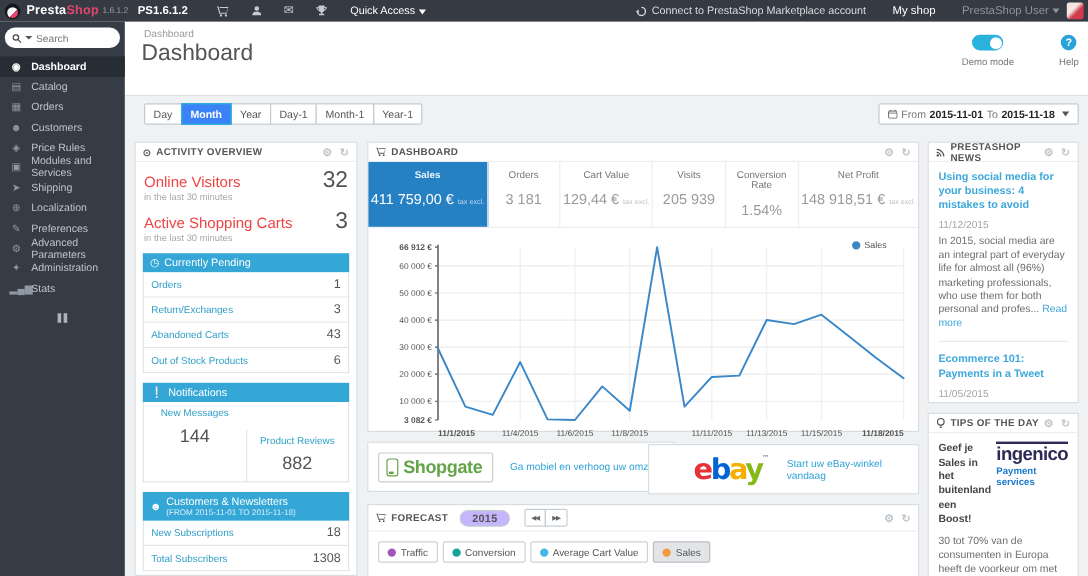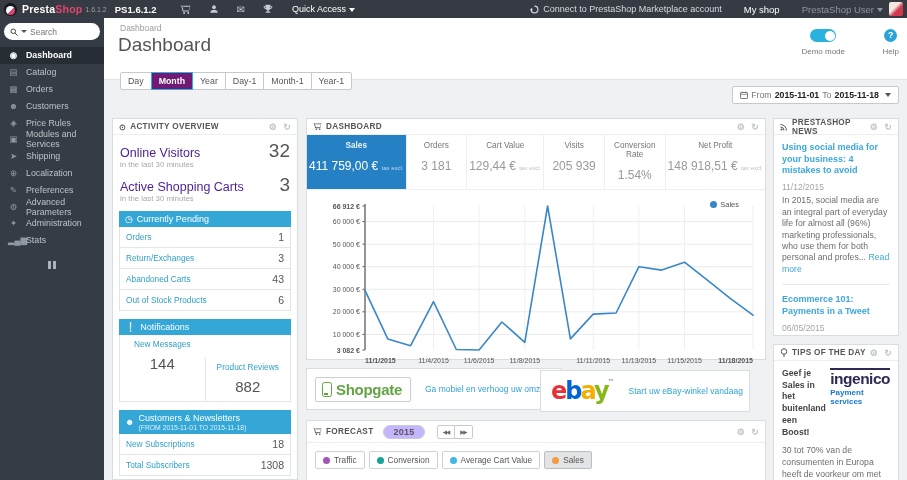--- a/index.html
+++ b/index.html
@@ -41,39 +41,39 @@
   .breadcrumb { position:absolute; left:16px; top:5px; font-size:8.5px; color:#9b9b9b; }
   .page-title { position:absolute; left:14px; top:16px; font-size:19px; font-weight:normal; color:#555; }
   .demo-wrap { position:absolute; right:62px; top:11px; text-align:center; }
   .toggle { width:26px; height:13px; background:#29b2dd; border-radius:7px; position:relative; margin:0 auto; cursor:pointer; }
   .toggle::after { content:""; position:absolute; right:1.5px; top:1.5px; width:10px; height:10px; background:#fff; border-radius:50%; }
   .demo-label,.help-label { font-size:8px; color:#777; margin-top:5px; }
   .help-wrap { position:absolute; right:8px; top:11px; text-align:center; }
   .help-icon { width:13px; height:13px; border-radius:50%; background:#29a3d8; color:#fff; font-size:9px; font-weight:bold; line-height:13px; margin:0 auto; cursor:pointer; }
 
   
-  .range-tabs { position:absolute; left:120px; top:72px; display:flex; }
+  .range-tabs { position:absolute; left:120px; top:86px; display:flex; }
   .rtab { background:#fff; border:1px solid #c3cad0; color:#555; font-size:8.8px; padding:3px 7px; margin-right:-1px; cursor:pointer; }
   .rtab:first-child { border-radius:2px 0 0 2px; }
   .rtab:last-child { border-radius:0 2px 2px 0; }
-  .rtab.active { background:#701a75; border-color:#29b2dd; color:#fff; font-weight:bold; position:relative; }
+  .rtab.active { background:#3b82f6; border-color:#29b2dd; color:#fff; font-weight:bold; position:relative; }
   .datebox { position:absolute; right:8px; top:86px; background:#fff; border:1px solid #c3cad0; border-radius:2px; font-size:8.8px; padding:3px 7px; display:flex; align-items:center; gap:3px; cursor:pointer; color:#777; }
   .datebox b { color:#222; }
 
   
   .panel { position:absolute; background:#fff; border:1px solid #d8dde2; }
   .panel-hd { height:16px; display:flex; align-items:center; gap:4px; padding:0 6px; border-bottom:1px solid #eceef0; color:#555; font-size:8.2px; font-weight:bold; letter-spacing:.3px; }
   .hd-tools { margin-left:auto; color:#bfc6cc; display:flex; gap:6px; font-size:9px; }
   .hd-tools span { cursor:pointer; }
   .hico { display:inline-flex; color:#555; }
 
   
   .ov-row { padding:5px 7px 0 7px; }
   .ov-line { display:flex; align-items:baseline; justify-content:space-between; }
-  .ov-label { color:#4c1d95; font-size:12.5px; }
+  .ov-label { color:#ef4444; font-size:12.5px; }
   .ov-value { color:#555; font-size:19px; }
   .ov-sub { font-size:7.8px; color:#a8a8a8; margin-top:-2px; }
   .blue-bar { margin:0 6px; background:#34a7d7; color:#fff; font-size:9px; padding:3px 6px; display:flex; align-items:center; gap:4px; }
   .blue-bar .sub2 { display:block; font-size:6.8px; color:#d9f0fa; margin-top:1px; }
   .mt8 { margin-top:8px; }
   .acc-table { margin:0 6px; border:1px solid #e3e6e8; border-top:none; }
   .acc-row { display:flex; justify-content:space-between; align-items:center; padding:4px 6px; border-bottom:1px solid #e3e6e8; background:#fff; }
   .acc-row:last-child { border-bottom:none; }
   .acc-row .lbl { color:#31a0c8; font-size:8.3px; cursor:pointer; }
   .acc-row .val { color:#555; font-size:10.5px; }
@@ -445,21 +445,21 @@
   </div>
 </div>
 
 <div class="ad-panel" style="left:306px; top:368px; width:256px;">
   <div class="shopgate-logo">
     <span class="sg-phone"></span>
     <span class="sg-word">Shopgate</span>
   </div>
   <span class="ad-link">Ga mobiel en verhoog uw omzet</span>
 </div>
-<div class="ad-panel" style="left:540px; top:370px; width:210px;">
+<div class="ad-panel" style="left:540px; top:370px; width:226px;padding-left:27px;">
   <div class="ebay-logo"><span style="color:#e53238">e</span><span style="color:#0064d2">b</span><span style="color:#f5af02">a</span><span style="color:#86b817">y</span><span class="ebay-tm">™</span></div>
   <span class="ad-link">Start uw eBay-winkel vandaag</span>
 </div>
 
 <div class="panel" style="left:306px; top:420px; width:460px; height:60px; border-bottom:none;">
   <div class="panel-hd" style="height:22px;">
     <span class="hico">
       <svg width="9" height="9" viewBox="0 0 16 16">
           <path fill="#555" d="M1 2h2.2l1.8 7.5h7.5l1.7-5.5H4.6l-.3-1.4H15l-2.2 8.3H4L1.9 3H1z"></path>
           <circle cx="6" cy="13" r="1.4" fill="#555"></circle>
@@ -513,21 +513,21 @@
   </div>
   <div class="news-body">
     <div>
       <div class="news-title">Using social media for your business: 4 mistakes to avoid</div>
       <div class="news-date">11/12/2015</div>
       <div class="news-excerpt"><span>In 2015, social media are an integral part of everyday life for almost all (96%) marketing professionals, who use them for both personal and profes... </span><span class="read-more">Read more</span></div>
     </div>
     <hr class="news-sep">
     <div>
       <div class="news-title">Ecommerce 101: Payments in a Tweet</div>
-      <div class="news-date">06/05/2015</div>
+      <div class="news-date">11/05/2015</div>
       <div class="news-excerpt"><span>Picking a payment provider is one of the most important tasks for an online merchant, but it can also be one of the most difficult. We asked some o... </span></div>
     </div>
 
   </div>
 </div>
 
 <div class="panel" style="left:773px; top:344px; width:126px; height:136px; border-bottom:none; overflow:hidden;">
   <div class="panel-hd">
     <span class="hico">
       <svg width="8" height="9" viewBox="0 0 16 18">

